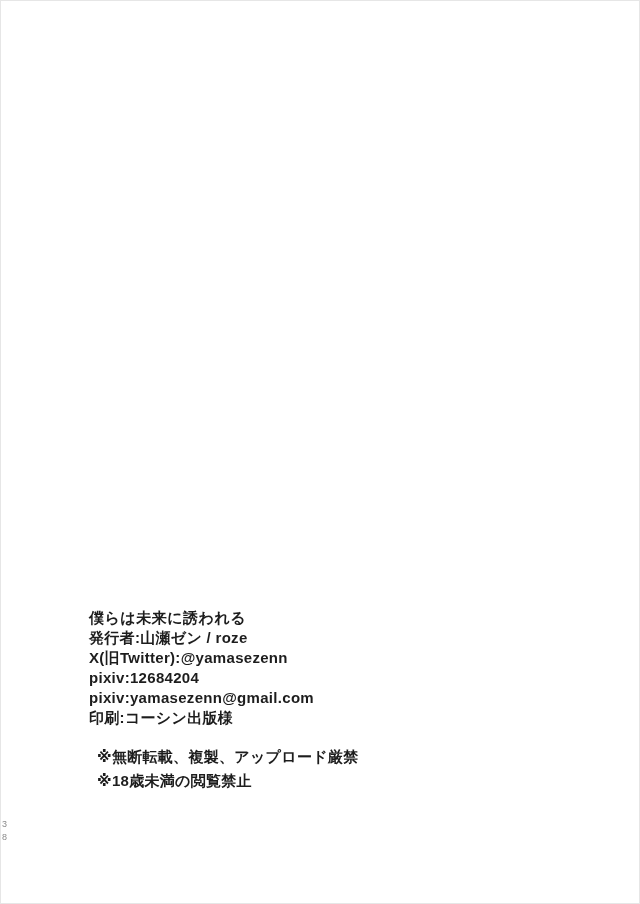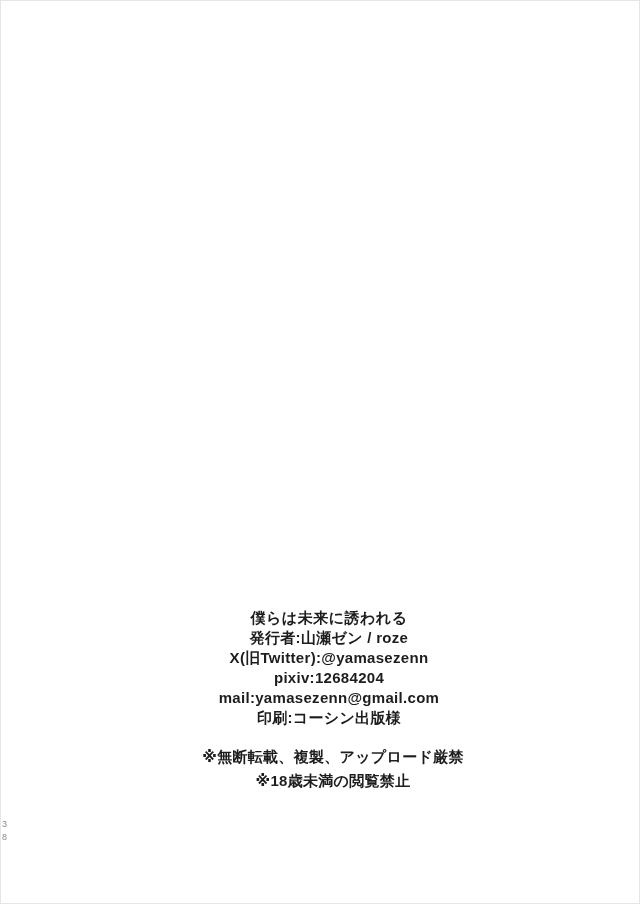--- a/index.html
+++ b/index.html
@@ -42,21 +42,20 @@
     margin: 0 0 21px 0;
     white-space: pre-line;
   }
   .colophon {
     position: absolute;
     left: 88px;
     top: 607px;
     width: 480px;
     color: #1d1d1d;
     font-weight: 700;
-    text-align: center;
   }
   .book-title {
     font-size: 15px;
     line-height: 20px;
     letter-spacing: 0.5px;
   }
   .colophon-line {
     font-size: 15px;
     line-height: 20px;
     letter-spacing: 0.3px;
@@ -86,21 +85,21 @@
 <body>
 
 <div class="page">
 
 
   <div class="colophon">
     <div class="book-title">僕らは未来に誘われる</div>
     <div class="colophon-line">発行者:山瀬ゼン / roze</div>
     <div class="colophon-line">X(旧Twitter):@yamasezenn</div>
     <div class="colophon-line">pixiv:12684204</div>
-    <div class="colophon-line">mail:yamasezenn@gmail.com</div>
+    <div class="colophon-line">pixiv:yamasezenn@gmail.com</div>
     <div class="colophon-line">印刷:コーシン出版様</div>
 
     <div class="notices">
       <div class="notice-line">※無断転載、複製、アップロード厳禁</div>
       <div class="notice-line">※18歳未満の閲覧禁止</div>
     </div>
   </div>
 
   <div class="page-number">38</div>
 

